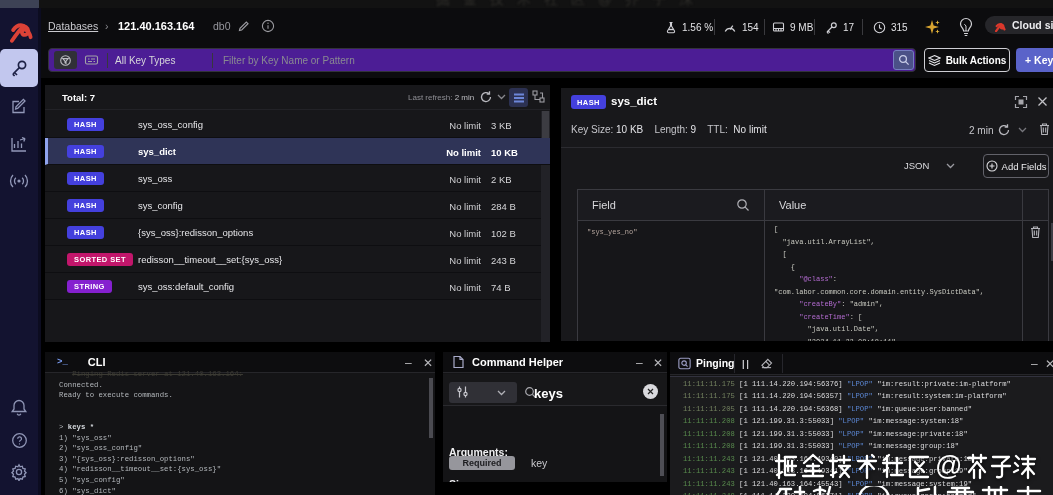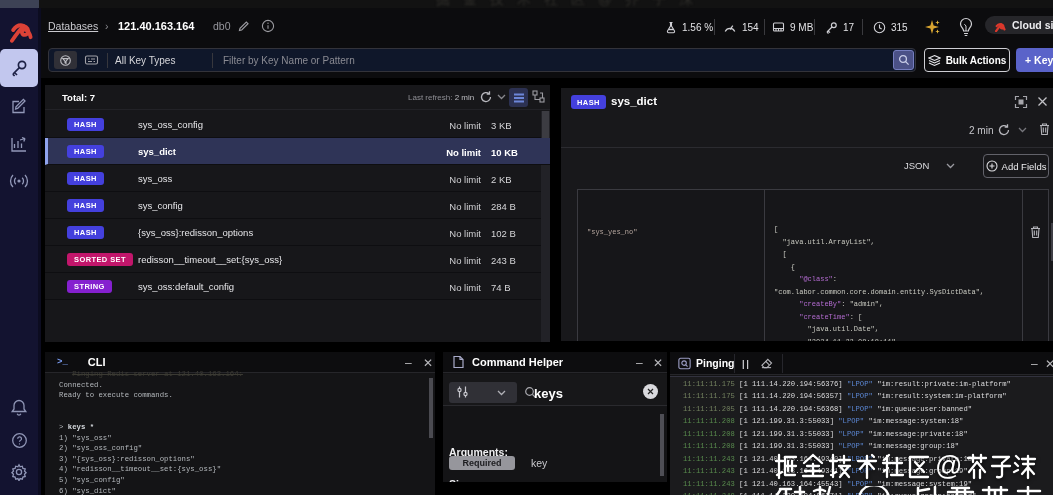--- a/index.html
+++ b/index.html
@@ -21,21 +21,21 @@
   .sideicon { position:absolute; left:0; width:38px; display:flex; justify-content:center; }
   #selitem { position:absolute; left:0; top:41px; width:38px; height:38px; background:#c2c7ee; border-radius:5px; display:flex; align-items:center; justify-content:center; }
 
   
   #topbar { left:41px; top:8px; width:1012px; height:70px; background:#0c0c0e; }
   .crumb { position:absolute; top:5px; height:26px; display:flex; align-items:center; color:#c9c9ce; font-size:10.5px; }
   .stat { position:absolute; top:6px; height:26px; display:flex; align-items:center; gap:5px; color:#e2e2e5; font-size:10px; }
   .vdiv { position:absolute; top:11px; width:1px; height:16px; background:#3a3a3e; }
 
   
-  #filterbox { left:48px; top:48px; width:868px; height:24px; background:#0f172a; border:1px solid #33333a; border-radius:4px; }
+  #filterbox { left:48px; top:48px; width:868px; height:24px; background:#4c1d95; border:1px solid #33333a; border-radius:4px; }
   #bulkbtn { left:924px; top:48px; width:86px; height:24px; background:#0d0d0f; border:1px solid #cfcfd4; border-radius:4px; display:flex; align-items:center; justify-content:center; gap:5px; color:#fff; font-size:10px; font-weight:bold; white-space:nowrap; }
   #keybtn { left:1016px; top:48px; width:45px; height:24px; background:#5a63c9; border-radius:4px; color:#fff; font-size:10.5px; font-weight:bold; display:flex; align-items:center; padding-left:9px; }
 
   
   #listpanel { left:45px; top:85px; width:505px; height:257px; background:#17171a; overflow:hidden; }
   #listhead { position:absolute; left:0; top:0; width:505px; height:25px; border-bottom:1px solid #222227; }
   .krow { position:absolute; left:0; width:496px; height:27px; border-bottom:1px solid #0e0e11; }
   .krow .badge { position:absolute; left:22px; top:7px; height:13px; border-radius:3px; color:#fff; font-size:7.5px; font-weight:bold; letter-spacing:0.4px; display:flex; align-items:center; padding:0 7px; }
   .krow .kname { position:absolute; left:93px; top:8px; font-size:9.5px; color:#e6e6e9; }
   .krow .nolim { position:absolute; left:396px; top:9px; width:40px; text-align:right; font-size:9.5px; color:#cfcfd2; }
@@ -365,20 +365,21 @@
           </g>
         </svg>
       </span>
     <span class="abs" style="left:475px;top:7px;">
         <svg width="13" height="13" viewBox="0 0 13 13">
           <g stroke="#c2c2c7" stroke-width="1.3">
             <path d="M2.5 2.5 L10.5 10.5 M10.5 2.5 L2.5 10.5"></path>
           </g>
         </svg>
       </span>
+    <div class="abs" style="left:10px;top:36px;font-size:10px;color:#c6c6cb;">Key Size: <span style="color:#e3e3e7;">10 KB</span>&nbsp;&nbsp;&nbsp;&nbsp;Length: <span style="color:#e3e3e7;">9</span>&nbsp;&nbsp;&nbsp;&nbsp;TTL:&nbsp; <span style="color:#e3e3e7;">No limit</span></div>
     <span class="abs" style="left:408px;top:37px;font-size:10px;color:#c6c6cb;">2 min</span>
     <span class="abs" style="left:436px;top:35px;">
         <svg width="14" height="14" viewBox="0 0 14 14">
           <g fill="none" stroke="#b8b8be" stroke-width="1.3">
             <path d="M11.5 7 a4.5 4.5 0 1 1-1.4-3.2"></path>
             <path d="M10.5 1.2 v2.8 h-2.8"></path>
           </g>
         </svg>
       </span>
     <span class="abs" style="left:457px;top:39px;">
@@ -404,20 +405,32 @@
     <div class="abs" style="left:422px;top:66px;width:66px;height:24px;border:1px solid #62626a;border-radius:4px;display:flex;align-items:center;justify-content:center;gap:4px;">
       <svg width="12" height="12" viewBox="0 0 12 12">
           <g fill="none" stroke="#dcdce0" stroke-width="1.1">
             <circle cx="6" cy="6" r="5"></circle>
             <path d="M6 3.5 v5 M3.5 6 h5"></path>
           </g>
         </svg>
       <span style="color:#ececef;font-size:9.5px;white-space:nowrap;">Add Fields</span>
     </div>
     <div class="abs" style="left:16px;top:101px;width:472px;height:152px;border:1px solid #3a3a40;border-bottom:none;background:#161619;">
+      <div class="abs" style="left:0;top:0;width:470px;height:31px;background:#1b1b1f;border-bottom:1px solid #3a3a40;">
+        <span class="abs" style="left:14px;top:9px;font-size:11px;color:#d8d8db;">Field</span>
+        <span class="abs" style="left:158px;top:8px;">
+            <svg width="14" height="14" viewBox="0 0 14 14">
+              <g fill="none" stroke="#b0b0b6" stroke-width="1.2">
+                <circle cx="6" cy="6" r="4.2"></circle>
+                <path d="M9.2 9.2 L12.5 12.5"></path>
+              </g>
+            </svg>
+          </span>
+        <span class="abs" style="left:201px;top:9px;font-size:11px;color:#d8d8db;">Value</span>
+      </div>
       <div class="abs" style="left:186px;top:0;width:1px;height:152px;background:#3a3a40;"></div>
       <div class="abs" style="left:444px;top:0;width:1px;height:152px;background:#3a3a40;"></div>
       <div class="abs mono" style="left:9px;top:38px;font-size:7px;color:#b5a69e;">"sys_yes_no"</div>
       <div class="abs mono" style="left:196px;top:33px;font-size:7px;line-height:12.5px;color:#c9cac1;white-space:pre;">[
   "java.util.ArrayList",
   [
     {
       <span style="color:#b36bd0;">"@class"</span>:
 "com.labor.common.core.domain.entity.SysDictData",
       <span style="color:#b36bd0;">"createBy"</span>: "admin",

